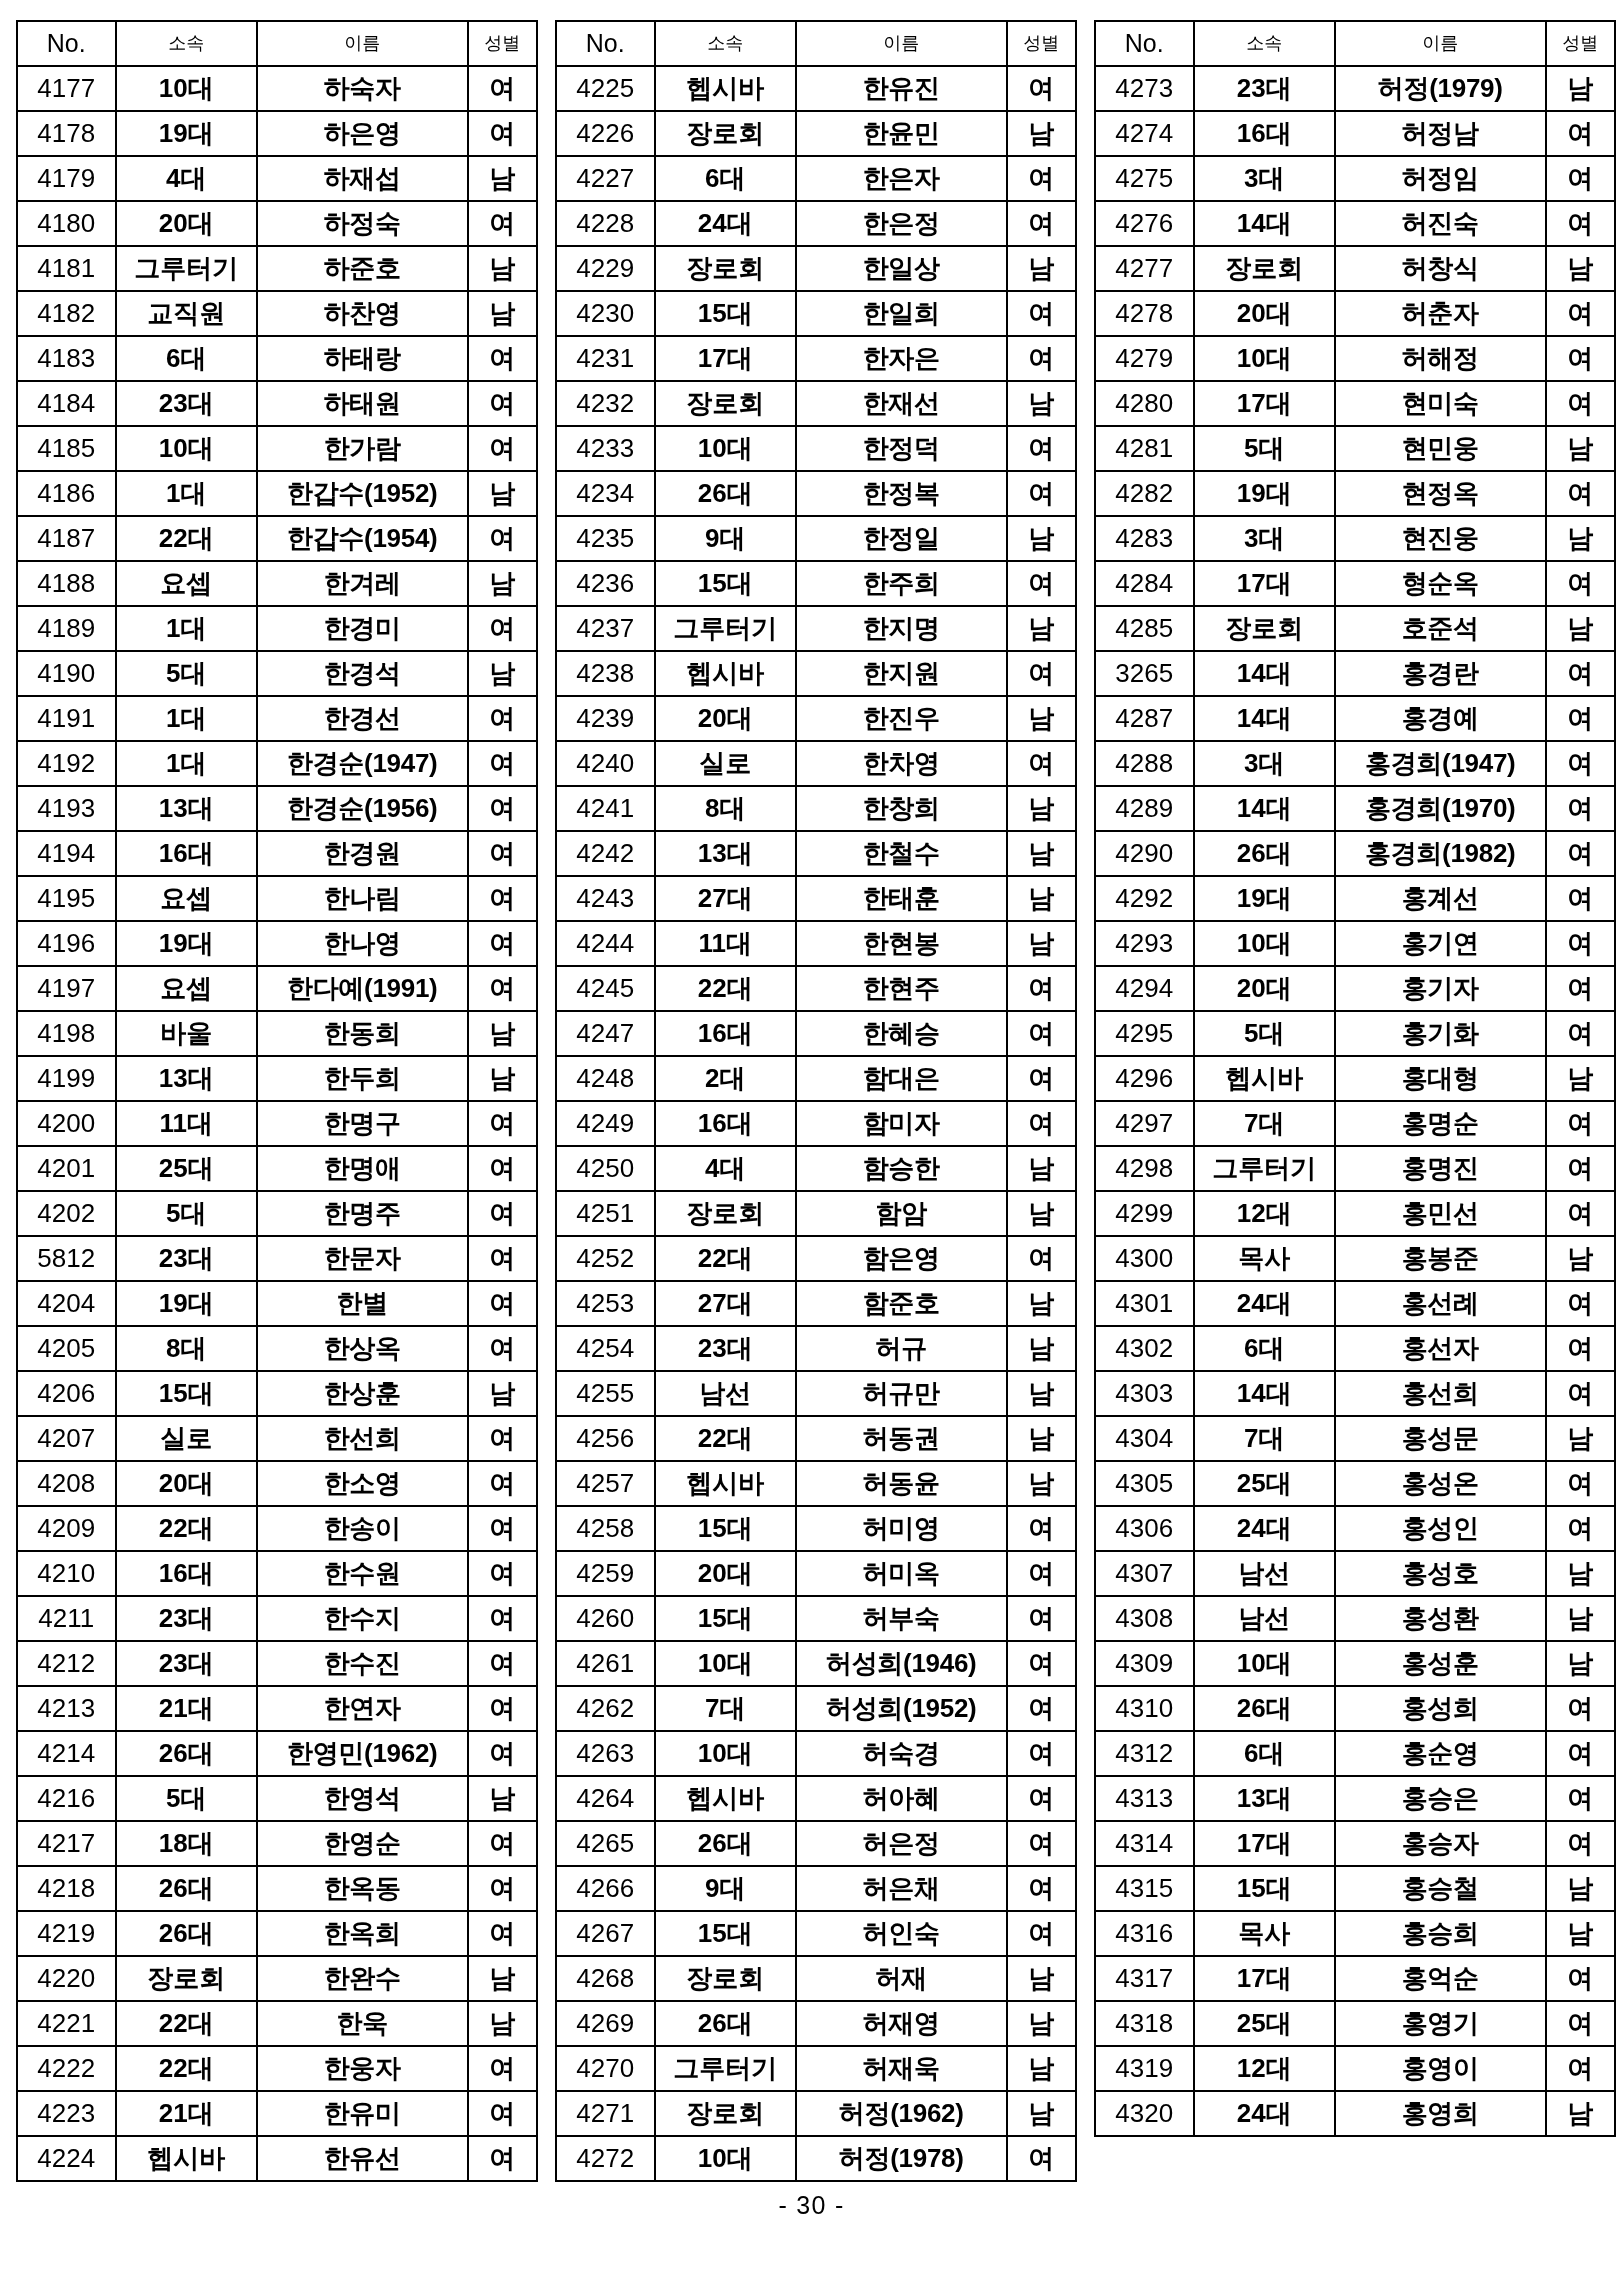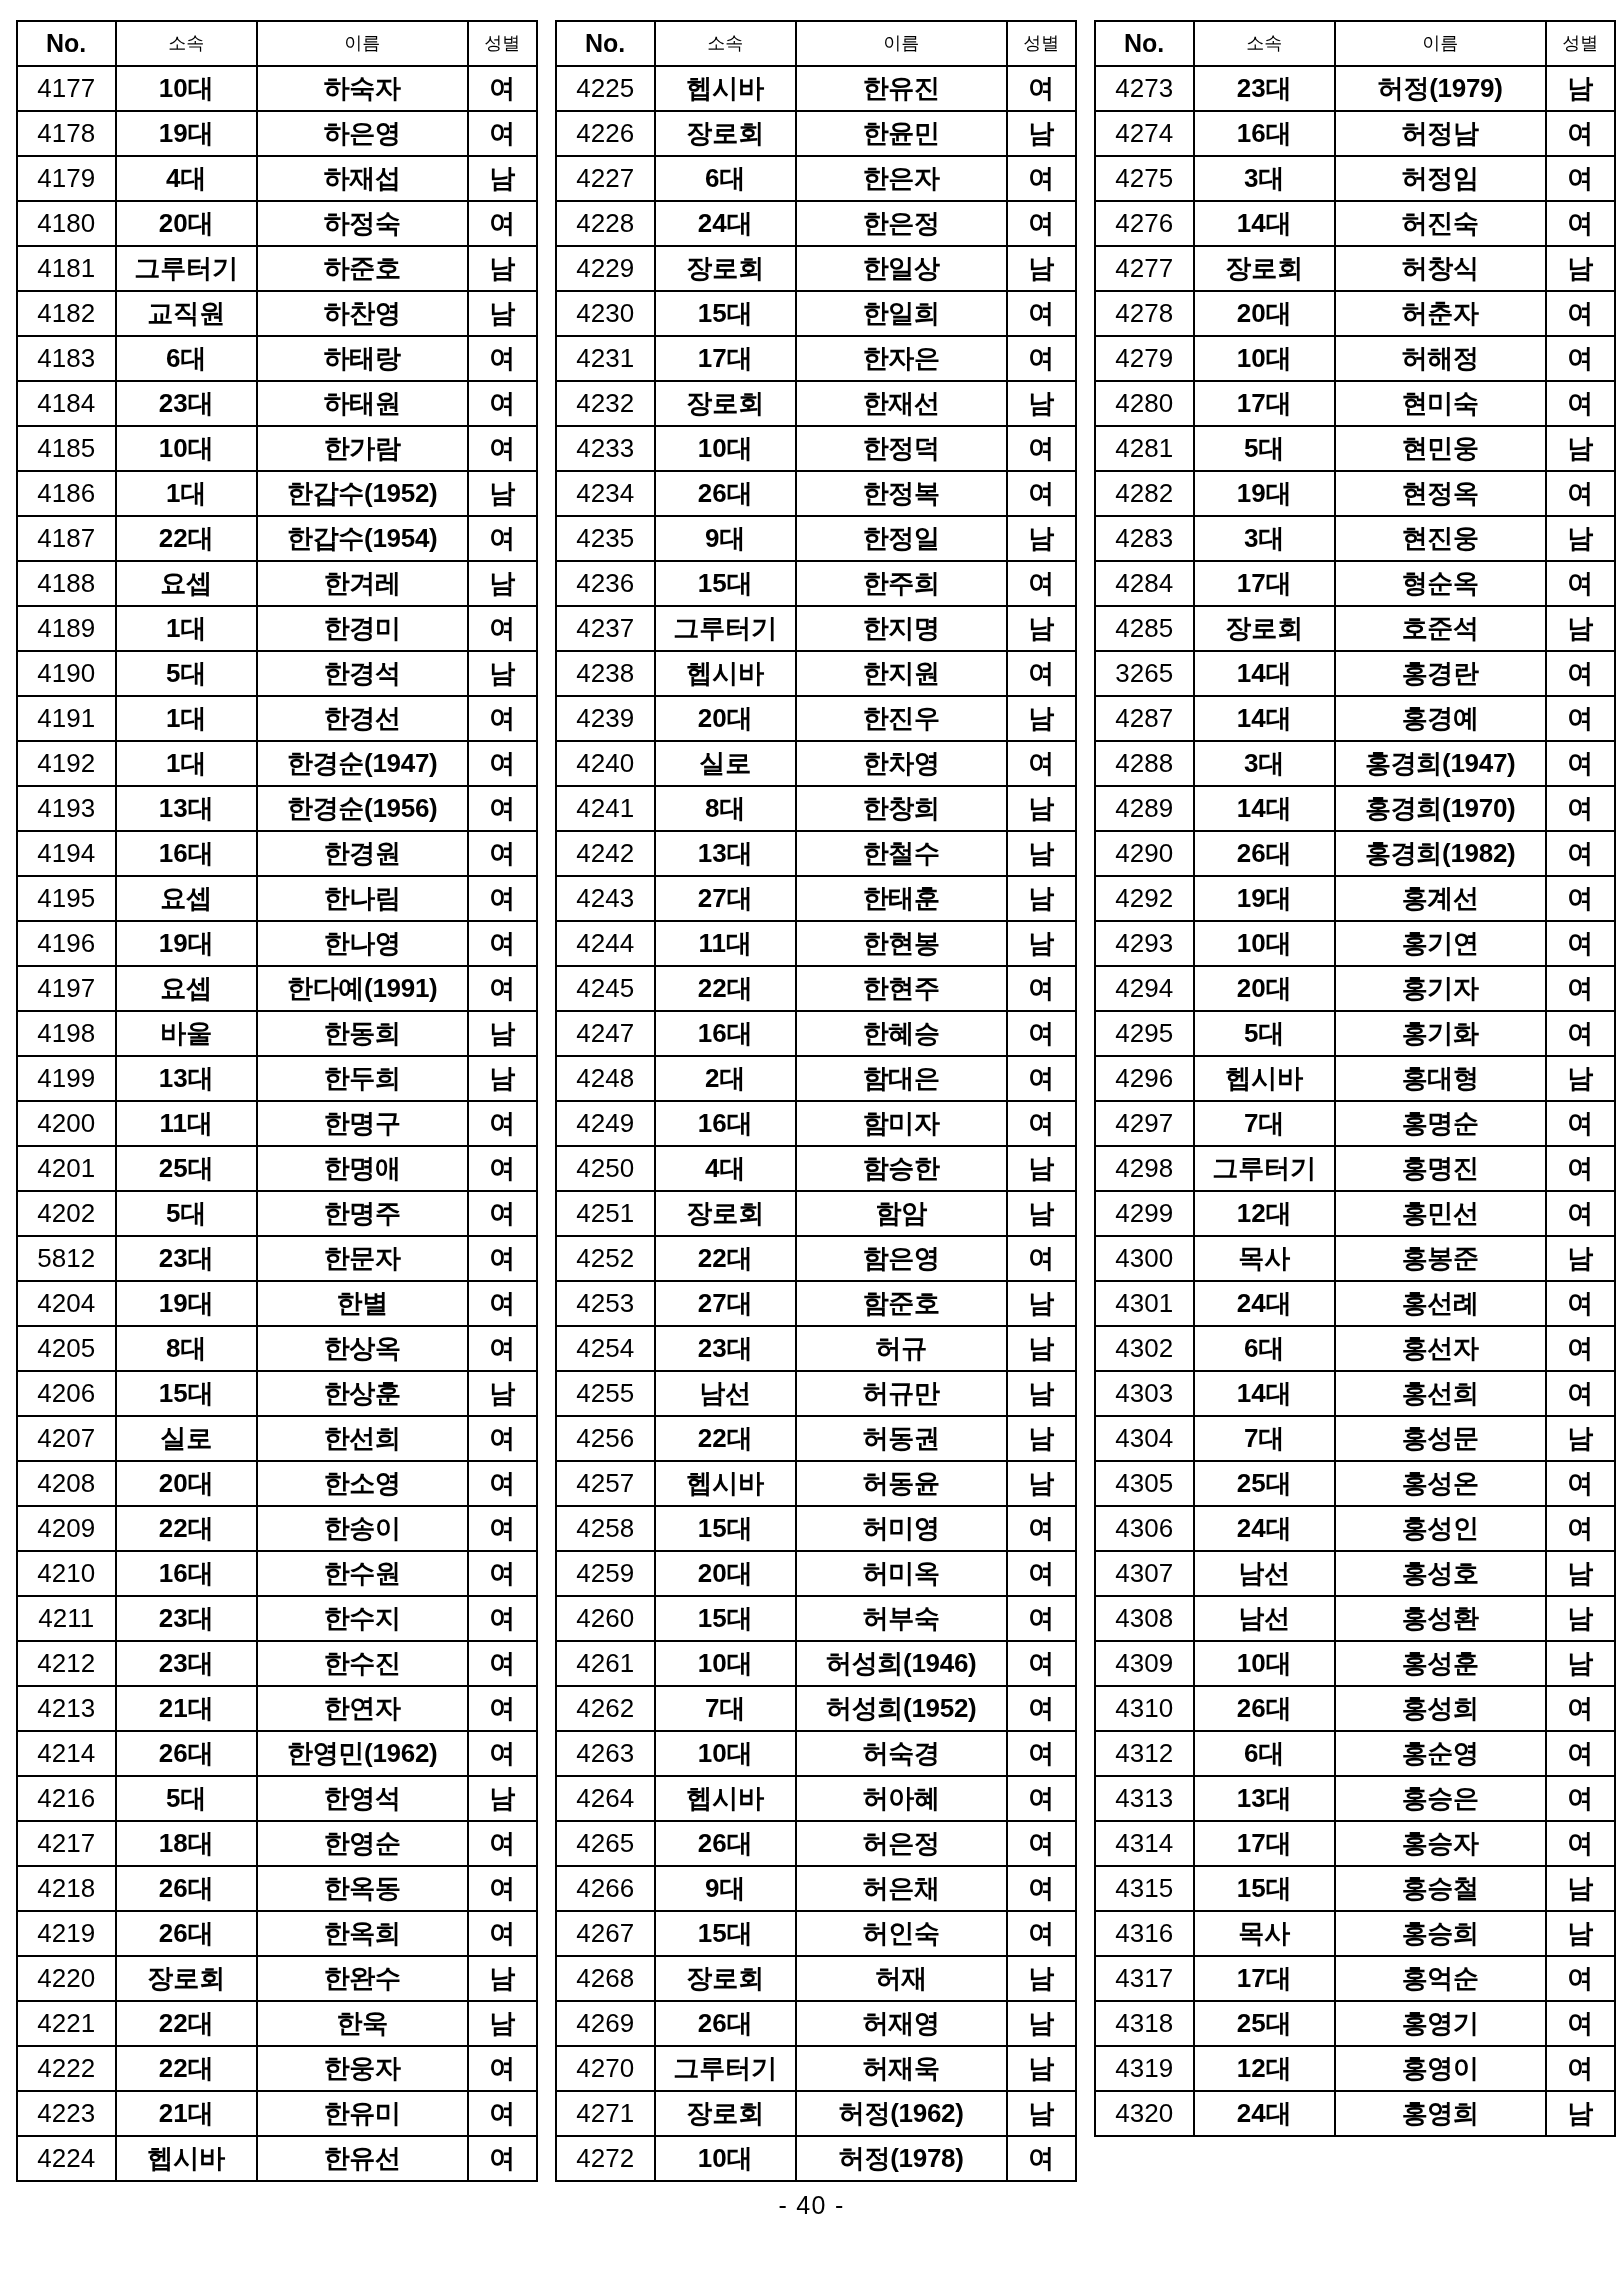--- a/index.html
+++ b/index.html
@@ -50,21 +50,20 @@
     white-space: nowrap;
     overflow: hidden;
     line-height: 1;
   }
   table.dir th {
     font-weight: 400;
     font-size: 18px;
   }
   table.dir th.h-no {
     font-size: 25px;
-    font-weight: bold;
   }
   table.dir td {
     font-size: 26px;
     font-weight: 400;
   }
   table.dir td.cell-no {
     font-size: 26px;
   }
   table.dir td.cell-org,
   table.dir td.cell-name,
@@ -976,15 +975,15 @@
           </tr>
           <tr>
             <td class="cell-no">4320</td>
             <td class="cell-org">24대</td>
             <td class="cell-name">홍영희</td>
             <td class="cell-sex">남</td>
           </tr>
         </tbody>
       </table>
     </div>
-  <div class="footer">- 40 -</div>
+  <div class="footer">- 30 -</div>
 </div>
 
 
 </body></html>

